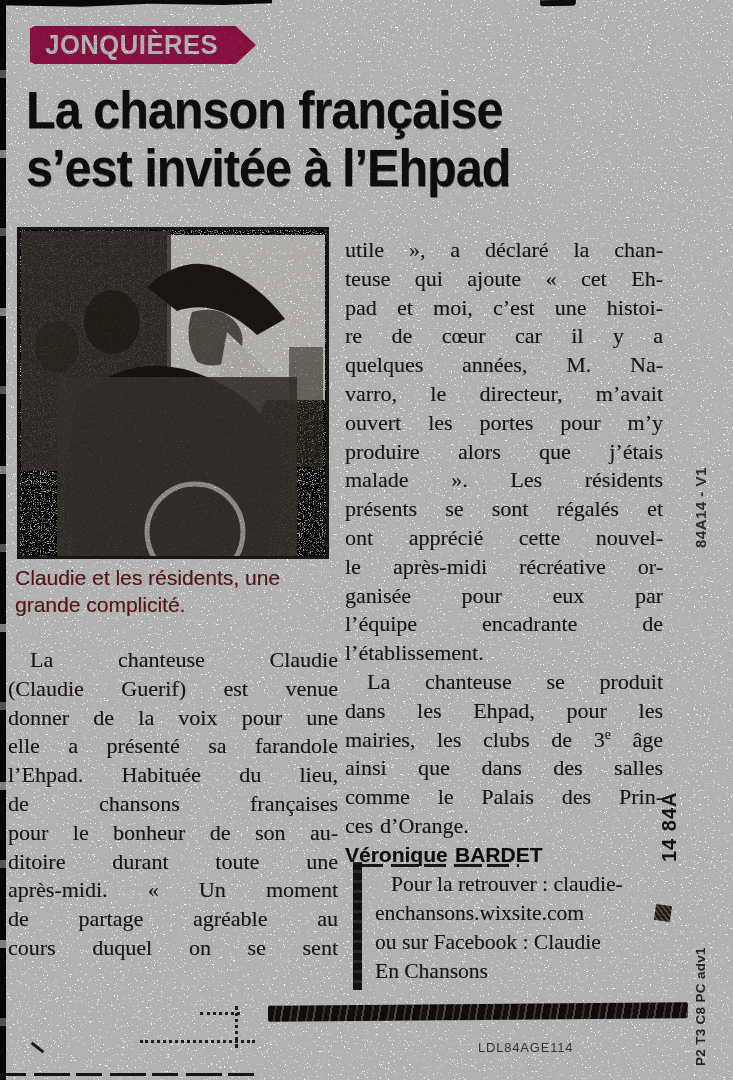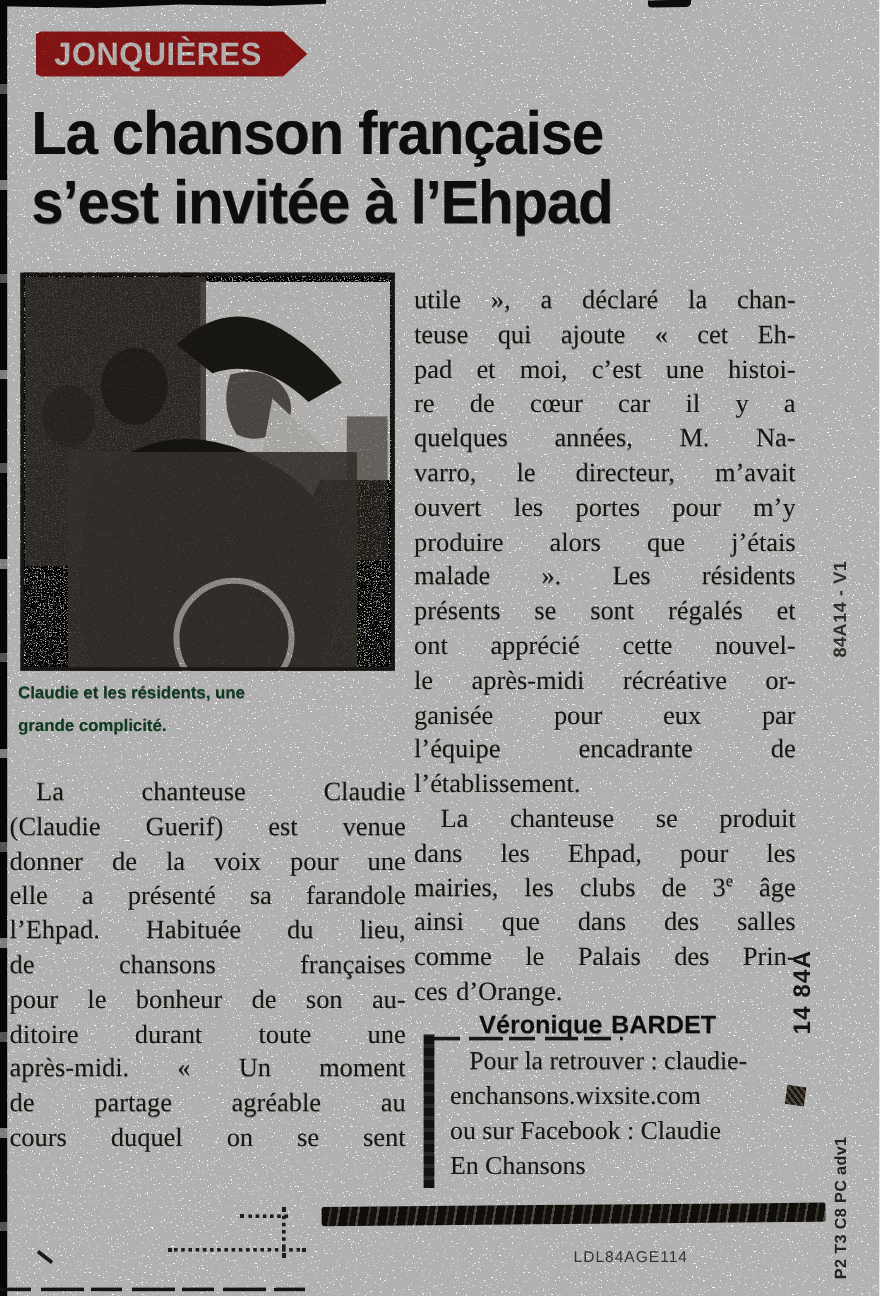--- a/index.html
+++ b/index.html
@@ -10,51 +10,51 @@
     color:#211d18;
   }
   
   .edge-left{position:absolute;left:0;top:0;width:6px;height:1080px;
     background:repeating-linear-gradient(180deg,#0b0b0b 0 70px,rgba(10,10,10,.55) 70px 78px,#0b0b0b 78px 150px,rgba(10,10,10,.3) 150px 158px);}
   .edge-top{position:absolute;left:0;top:0;width:272px;height:7px;background:#0c0c0c;
     clip-path:polygon(0 0,100% 0,100% 45%,82% 70%,55% 55%,30% 95%,0 75%);}
   .edge-top-blob{position:absolute;left:540px;top:0;width:36px;height:6px;background:#121212;border-radius:0 0 4px 3px;transform:rotate(-1deg);}
   .speckle{position:absolute;left:0;top:0;width:733px;height:1080px;pointer-events:none;opacity:.3;}
   
-  .badge{position:absolute;left:30px;top:26px;width:226px;height:38px;background:#b91c1c;
+  .badge{position:absolute;left:30px;top:26px;width:226px;height:38px;background:#be185d;
     clip-path:polygon(0 6%,2% 0,91% 0,100% 50%,91% 100%,2% 100%,0 94%);
     display:flex;align-items:center;text-align:right;}
   .badge span{color:#fbfaf7;font-family:"Liberation Sans","DejaVu Sans",sans-serif;
     font-weight:700;font-size:27px;letter-spacing:.5px;padding-left:16px;
     transform:scaleX(.95);transform-origin:0 50%;}
   
   .headline{position:absolute;left:26px;top:82px;width:640px;
     font-family:"Liberation Sans","DejaVu Sans",sans-serif;font-weight:700;
     font-size:51px;line-height:58px;color:#151310;letter-spacing:-1px;
     transform:scaleX(.95);transform-origin:0 0;
     text-shadow:.5px .5px 0 rgba(18,16,12,.5);}
   
   .photo{position:absolute;left:17px;top:227px;width:312px;height:332px;}
   .photo svg{display:block;width:312px;height:332px;}
   
   .caption{position:absolute;left:15px;top:564px;width:315px;
-    font-family:"Liberation Sans","DejaVu Sans",sans-serif;font-weight:700;
-    font-size:14px;line-height:27px;color:#14532d;
+    font-family:"Liberation Sans","DejaVu Sans",sans-serif;font-weight:400;
+    font-size:21px;line-height:27px;color:#7f1d1d;
     text-shadow:.4px .4px 0 rgba(18,16,12,.4);}
   
   .col{position:absolute;font-size:22px;line-height:28.8px;word-spacing:1.5px;
     color:#241f19;text-shadow:.3px .3px 0 rgba(25,21,16,.35);}
   .col-left{left:8px;top:646px;width:330px;}
   .col-right{left:345px;top:236px;width:318px;}
   .bline{text-align:justify;text-align-last:justify;white-space:nowrap;}
   .bline.plain{text-align-last:left;white-space:normal;}
   .bline.ind{text-indent:22px;}
   .bline sup{font-size:.62em;vertical-align:super;line-height:0;}
   .byline{font-family:"Liberation Sans","DejaVu Sans",sans-serif;font-weight:700;
-    font-size:21px;text-align:center;padding-right:12px;margin-top:0;color:#161310;}
+    font-size:21px;text-align:left;padding-right:12px;margin-top:0;color:#161310;}
   
   .infobox{position:absolute;left:353px;top:860px;width:318px;height:142px;}
   .infobox .topline{position:absolute;left:8px;top:4px;width:158px;height:3px;
     background:repeating-linear-gradient(90deg,#242220 0 22px,transparent 22px 30px,#242220 30px 58px,transparent 58px 63px);}
   .infobox .sidebar{position:absolute;left:0;top:2px;width:9px;height:128px;
     background:repeating-linear-gradient(0deg,#1b1916 0 7px,#3d3830 7px 10px);}
   .infobox .boxtext{position:absolute;left:22px;top:10px;width:292px;
     font-size:21.5px;line-height:29px;color:#241f19;text-shadow:.3px .3px 0 rgba(25,21,16,.35);}
   .infobox .boxtext .bline{text-align-last:left;}
   .infobox .boxtext .first{text-indent:16px;}

